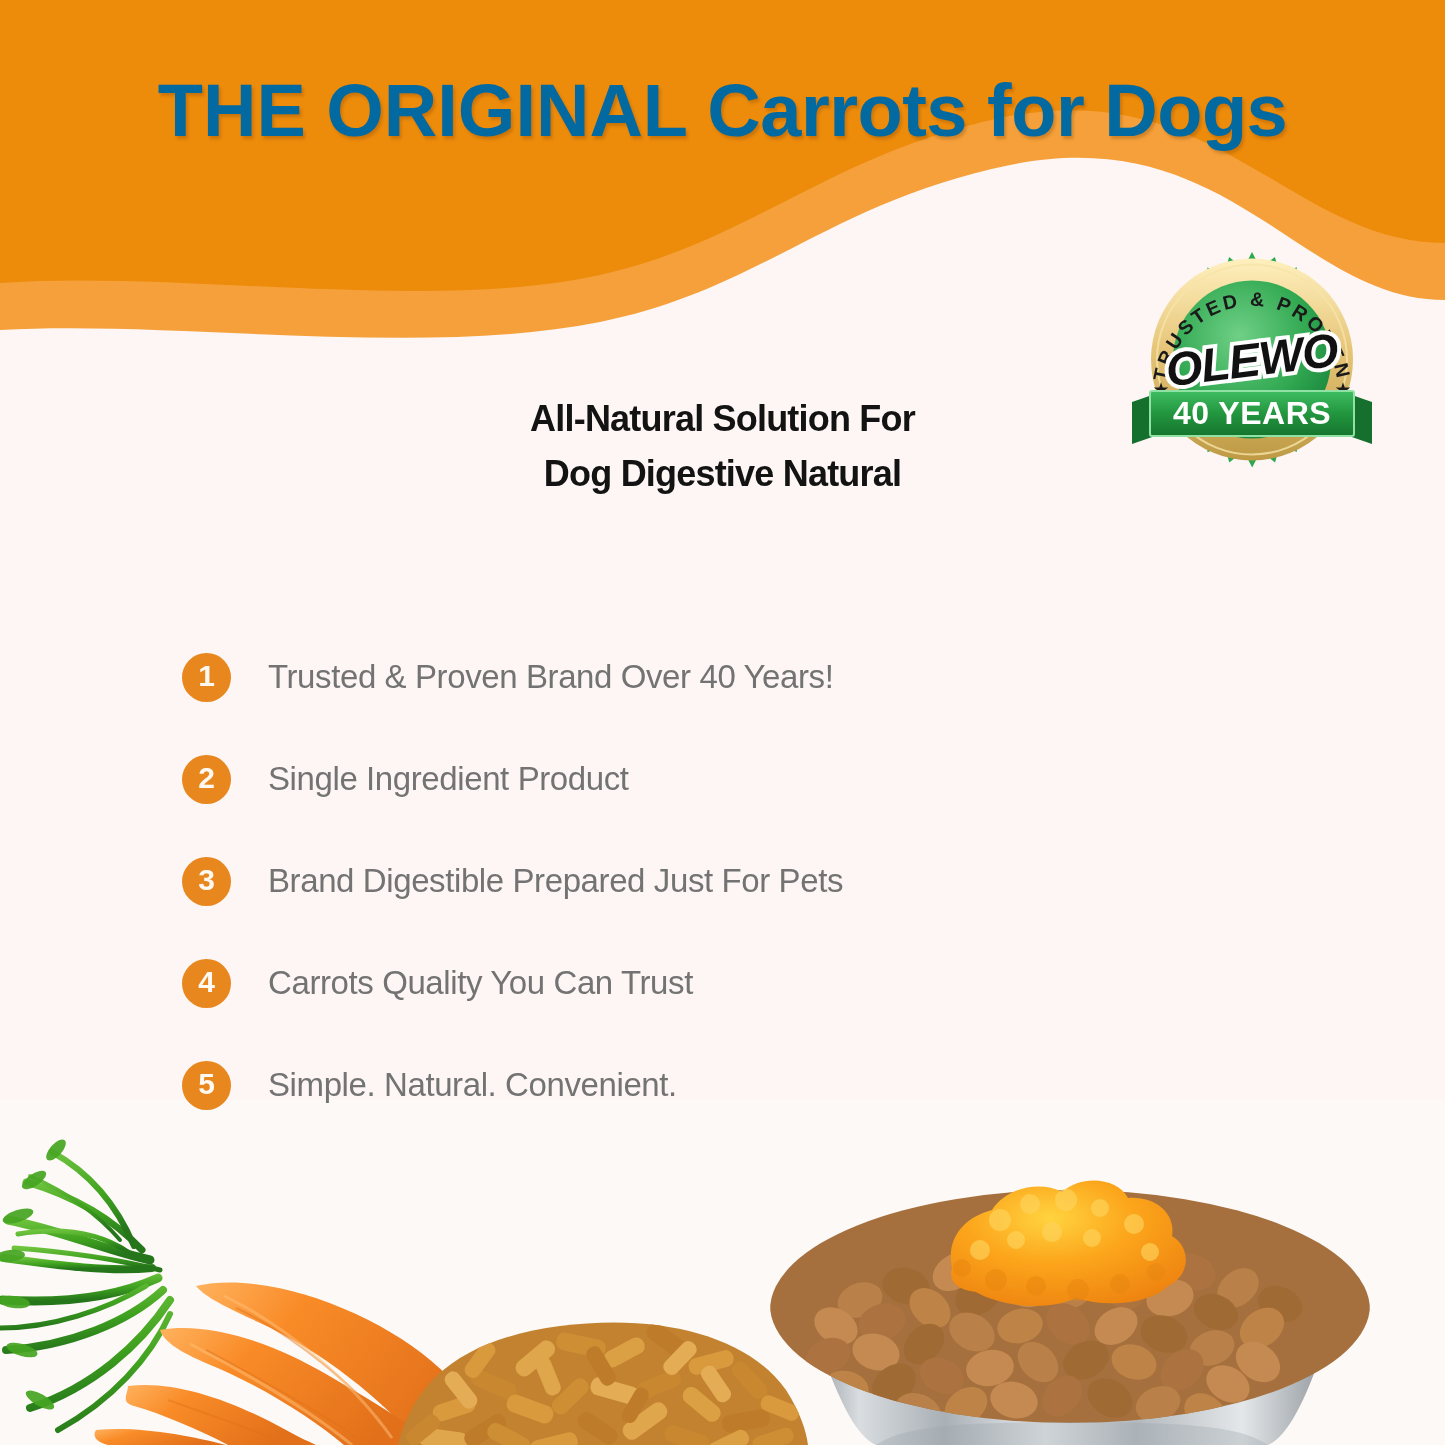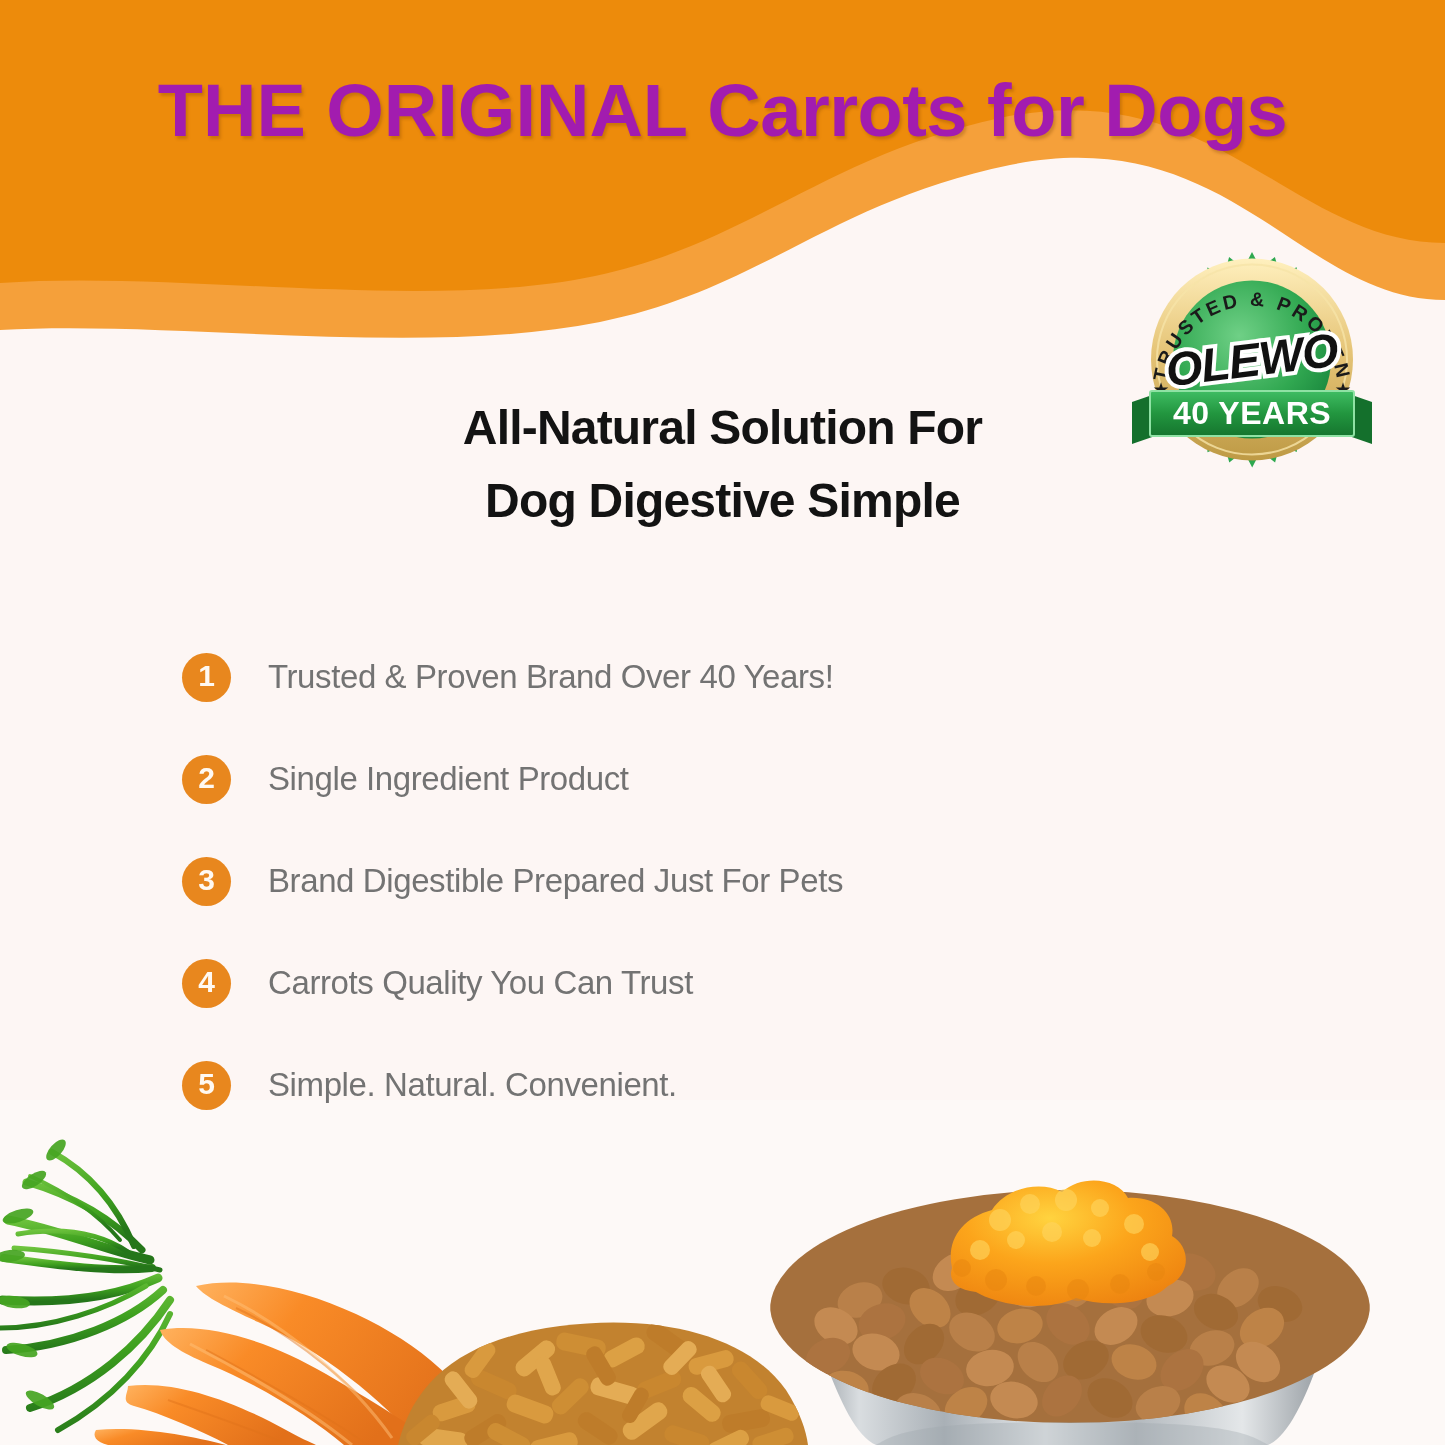--- a/index.html
+++ b/index.html
@@ -13,21 +13,21 @@
 
   
   .header-wave { position:absolute; top:0; left:0; width:1445px; height:360px; }
   .header-wave svg { display:block; width:1445px; height:360px; }
 
   .hero-title {
     position:absolute; top:68px; left:0; width:1445px;
     text-align:center;
     font-size:74px;
     font-weight:bold;
-    color:#a21caf;
+    color:#0369a1;
     letter-spacing:-0.5px;
     white-space:nowrap;
     text-shadow:2px 3px 3px rgba(120,60,0,0.28);
     z-index:5;
   }
   .hero-title .t-original { letter-spacing:0px; }
 
   
   .seal {
     position:absolute;
@@ -35,21 +35,21 @@
     width:268px; height:268px;
     z-index:9;
   }
   .seal svg { display:block; width:268px; height:268px; }
 
   
   .headline {
     position:absolute;
     top:392px; left:0; width:1445px;
     text-align:center;
-    font-size:48px;
+    font-size:36px;
     font-weight:bold;
     line-height:1.52;
     color:#131313;
     letter-spacing:-0.8px;
     z-index:4;
   }
   .headline .hl-line { display:block; }
 
   
   .benefits {
@@ -174,21 +174,21 @@
       <polygon fill="#14702C" points="14,156 40,147 40,189 14,198"></polygon>
       <polygon fill="#14702C" points="254,156 228,147 228,189 254,198"></polygon>
       <rect x="32" y="145" width="204" height="45" rx="2" fill="url(#ribbonGrad)" stroke="#8FE2A4" stroke-width="2"></rect>
       <text x="134" y="178" text-anchor="middle" font-family="Liberation Sans, sans-serif" font-size="32" font-weight="bold" fill="#FFFFFF" letter-spacing="0.5">40 YEARS</text>
     </g>
   </svg>
 </div>
 
 <h1 class="headline">
   <span class="hl-line">All-Natural Solution For</span>
-  <span class="hl-line">Dog Digestive Simple</span>
+  <span class="hl-line">Dog Digestive Natural</span>
 </h1>
 
 <div class="benefits">
 
   <div class="benefit-row">
     <div class="benefit-num">1</div>
     <div class="benefit-text">Trusted &amp; Proven Brand Over 40 Years!</div>
   </div>
 
   <div class="benefit-row">

